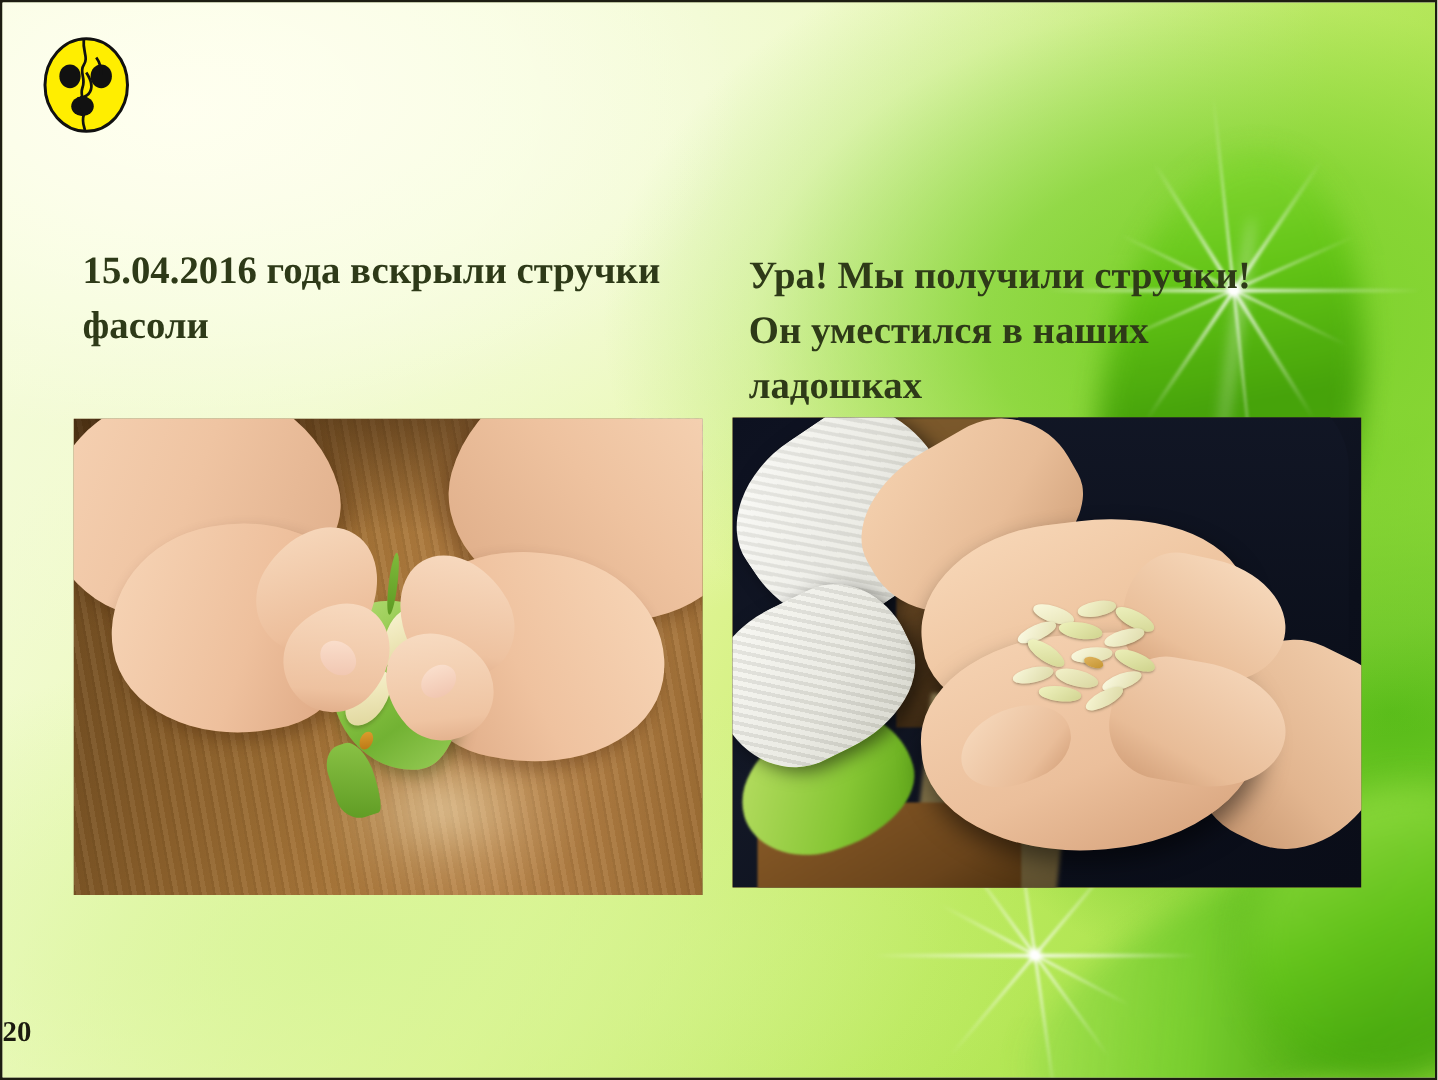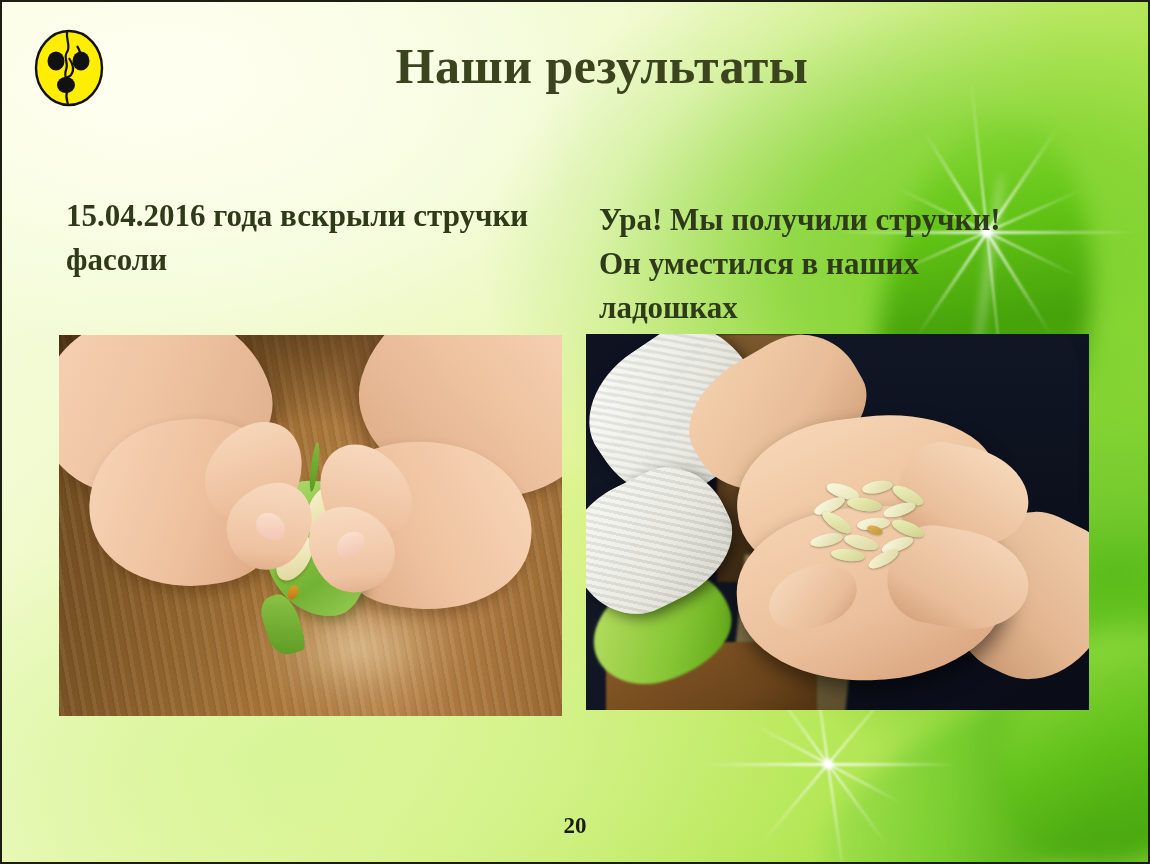--- a/index.html
+++ b/index.html
@@ -425,21 +425,20 @@
     border-radius: 50%;
     box-shadow: 0 1px 2px rgba(50,50,20,0.4);
   }
 
   
   .page-number {
     position: absolute;
     left: 0;
     right: 0;
     top: 811px;
-    text-align: center;
     font-size: 23px;
     font-weight: bold;
     color: #1b1b0f;
   }
 </style>
 </head>
 <body>
 
 <div id="slide">
 
@@ -479,21 +478,20 @@
       <path d="M34 3 C 33 14, 38 18, 34 24 C 30 30, 36 34, 33 42 C 30 50, 37 56, 34 64 C 32 70, 35 74, 35 77" fill="none" stroke="#111111" stroke-width="2.2"></path>
       <ellipse cx="23" cy="33" rx="8.5" ry="9.5" fill="#111111"></ellipse>
       <ellipse cx="48" cy="33" rx="8.5" ry="9.5" fill="#111111"></ellipse>
       <path d="M44 18 C 47 22, 48 27, 48 32" fill="none" stroke="#111111" stroke-width="2.2"></path>
       <path d="M36 30 C 40 36, 42 42, 38 47 C 36 49, 33 50, 31 50" fill="none" stroke="#111111" stroke-width="2.2"></path>
       <ellipse cx="33" cy="57" rx="9" ry="8" fill="#111111"></ellipse>
       <path d="M30 50 C 28 54, 29 60, 33 63" fill="none" stroke="#111111" stroke-width="2"></path>
     </svg>
   </div>
 
-  <div class="slide-title">Наши результаты</div>
 
   <div class="caption caption-left">15.04.2016 года вскрыли стручки фасоли</div>
   <div class="caption caption-right">Ура! Мы получили стручки!  Он уместился в наших ладошках</div>
 
   <div class="photo photo-left">
     <div class="photo-inner">
       <div class="wood"></div>
       <div class="wood-dark-top"></div>
       <div class="wood-shine"></div>
 

